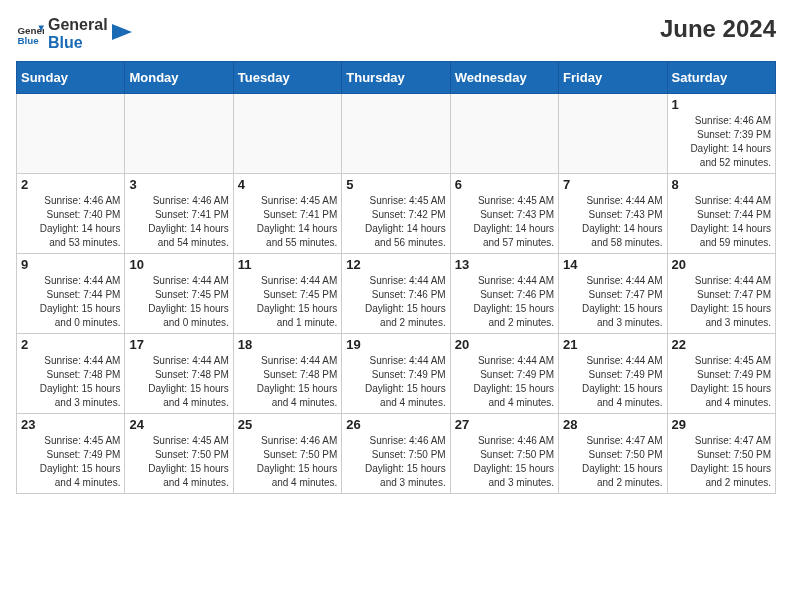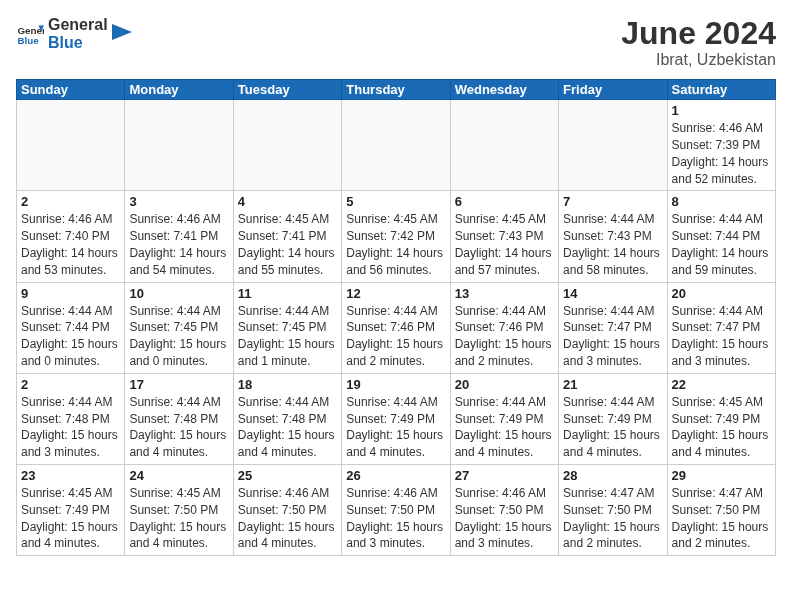--- a/index.html
+++ b/index.html
@@ -22,41 +22,41 @@
       gap: 4px;
     }
     .logo-icon {
       width: 28px;
       height: 28px;
     }
     .title-area {
       text-align: right;
     }
     .month-title {
-      font-size: 32px;
+      font-size: 24px;
       font-weight: bold;
       color: #333;
       line-height: 1.1;
       margin-left: 16px;
     }
     .location-title {
       font-size: 16px;
       color: #555;
     }
     .calendar {
       width: 100%;
       border-collapse: collapse;
       border: 1px solid #ccc;
     }
     .calendar th {
       background-color: #1a6ab5;
       color: #fff;
       font-size: 13px;
       font-weight: bold;
-      padding: 2px 4px;
+      padding: 8px 4px;
       text-align: left;
       border: 1px solid #1558a0;
     }
     .calendar td {
       border: 1px solid #ccc;
       vertical-align: top;
       padding: 3px 4px;
       font-size: 10px;
       color: #333;
       width: calc(100% / 7);
@@ -64,23 +64,24 @@
       height: 80px;
     }
     .day-number {
       font-size: 13px;
       font-weight: bold;
       display: block;
       margin-bottom: 2px;
       color: #222;
     }
     .day-info {
-      font-size: 12px;
+      font-size: 10px;
       line-height: 1.4;
       color: #333;
+      text-align: right;
     }
     .empty-cell {
       background: #f9f9f9;
     }
     tr:last-child td {
       height: auto;
     }
   </style>
 </head>
 <body>
@@ -97,21 +98,20 @@
         <span style="color:#333;">General</span>
       </div>
       <div style="font-size:16px;font-weight:bold;color:#1a6ab5;line-height:1.1;">Blue</div>
     </div>
     <svg width="20" height="20" viewBox="0 0 20 20">
       <polygon points="0,0 20,8 0,16" fill="#1a6ab5"></polygon>
     </svg>
   </div>
   <div class="title-area">
     <div class="month-title">June 2024</div>
-    <div class="location-title">Ibrat, Uzbekistan</div>
   </div>
 </div>
 
 <table class="calendar">
   <thead>
     <tr>
     <th>Sunday</th>
         <th>Monday</th>
         <th>Tuesday</th>
         <th>Thursday</th>

